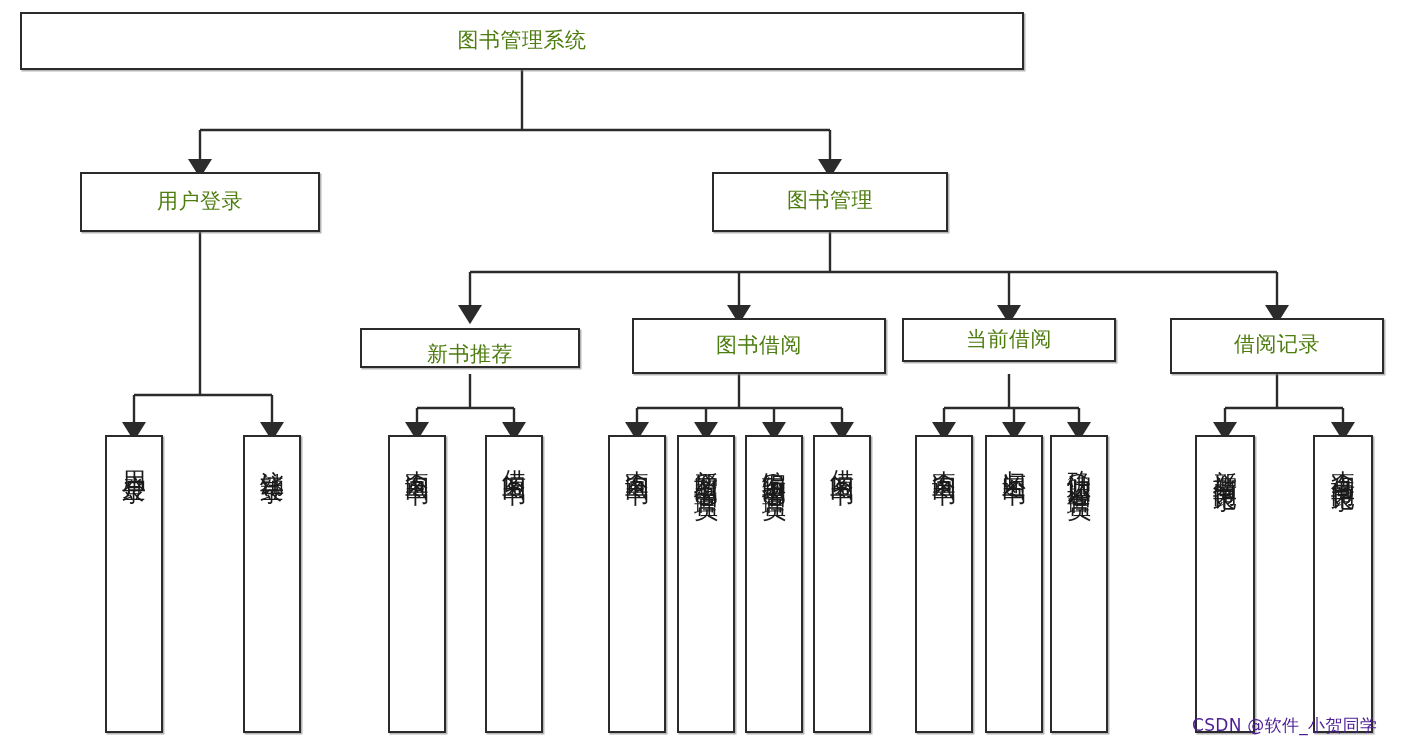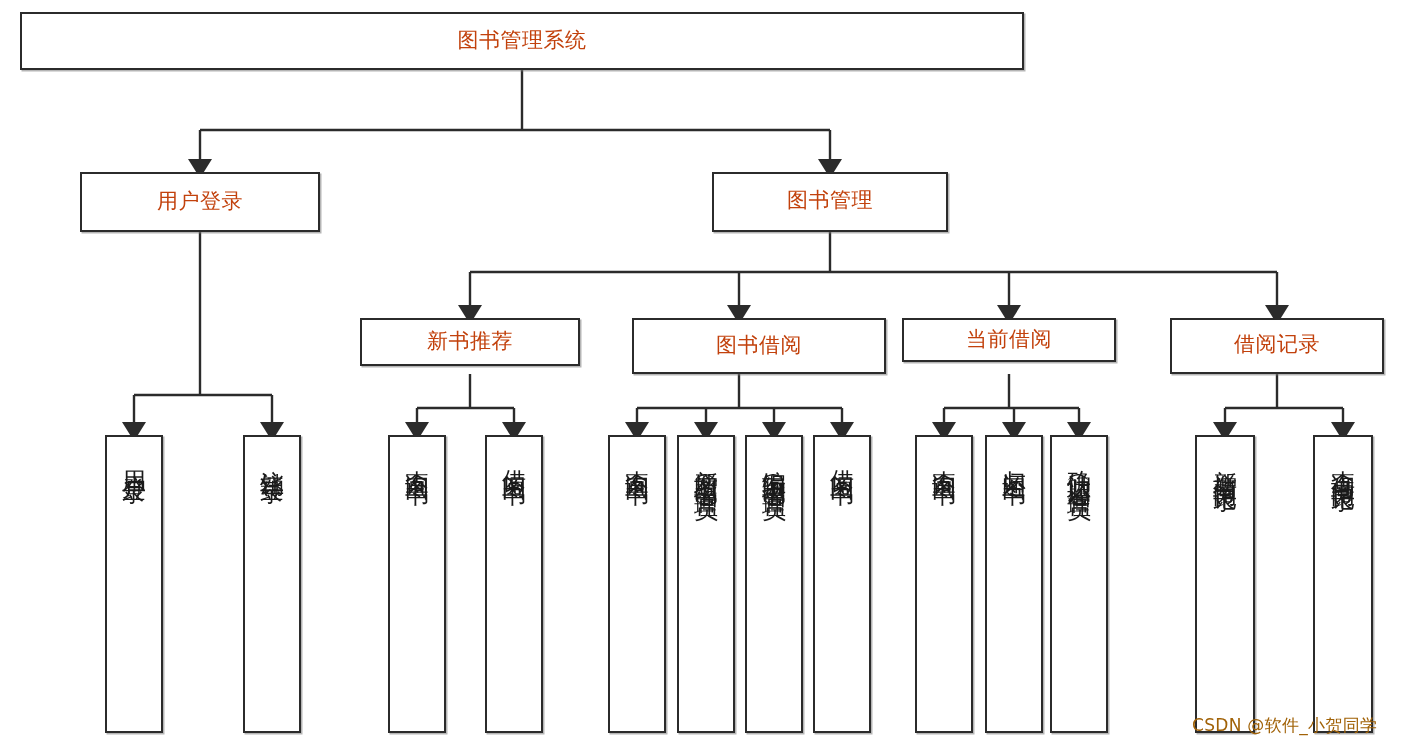--- a/index.html
+++ b/index.html
@@ -33,21 +33,21 @@
     box-sizing: border-box;
     border: 2px solid #2b2b2b;
     background: #ffffff;
     display: flex;
     align-items: center;
     justify-content: center;
     box-shadow: 1.5px 1.5px 0 rgba(120,120,120,0.55);
   }
   .node-label-h {
     font-size: 21px;
-    color: #c2410c;
+    color: #4d7c0f;
     line-height: 1.1;
     white-space: nowrap;
     letter-spacing: 0.5px;
   }
   .node-box.vertical {
     align-items: flex-start;
     justify-content: center;
     padding-top: 14px;
   }
   .node-label-v {
@@ -57,21 +57,21 @@
     text-orientation: upright;
     letter-spacing: 4px;
     line-height: 1;
     white-space: nowrap;
   }
   .watermark {
     position: absolute;
     left: 1192px;
     top: 714px;
     font-size: 17px;
-    color: #a16207;
+    color: #4c1d95;
     white-space: nowrap;
     letter-spacing: 0.3px;
   }
 </style>
 </head>
 <body>
 
 <div id="diagram-root">
 
   <svg id="flow-svg" viewBox="0 0 1405 747" xmlns="http://www.w3.org/2000/svg">
@@ -120,21 +120,21 @@
   <div id="nodes-layer">
       <div class="node-box" style="left: 20px; top: 12px; width: 1004px; height: 58px;">
         <span class="node-label-h">图书管理系统</span>
       </div>
       <div class="node-box" style="left: 80px; top: 172px; width: 240px; height: 60px;">
         <span class="node-label-h">用户登录</span>
       </div>
       <div class="node-box" style="left: 712px; top: 172px; width: 236px; height: 60px; font-family: Liberation Mono, monospace;">
         <span class="node-label-h">图书管理</span>
       </div>
-      <div class="node-box" style="left: 360px; top: 318px; width: 220px; height: 48px;">
+      <div class="node-box" style="left: 360px; top: 328px; width: 220px; height: 40px; align-items: flex-end;">
         <span class="node-label-h">新书推荐</span>
       </div>
       <div class="node-box" style="left: 632px; top: 318px; width: 254px; height: 56px; align-items: center;">
         <span class="node-label-h">图书借阅</span>
       </div>
       <div class="node-box" style="left: 902px; top: 318px; width: 214px; height: 44px;">
         <span class="node-label-h">当前借阅</span>
       </div>
       <div class="node-box" style="left: 1170px; top: 318px; width: 214px; height: 56px; font-family: Liberation Mono, monospace;">
         <span class="node-label-h">借阅记录</span>

